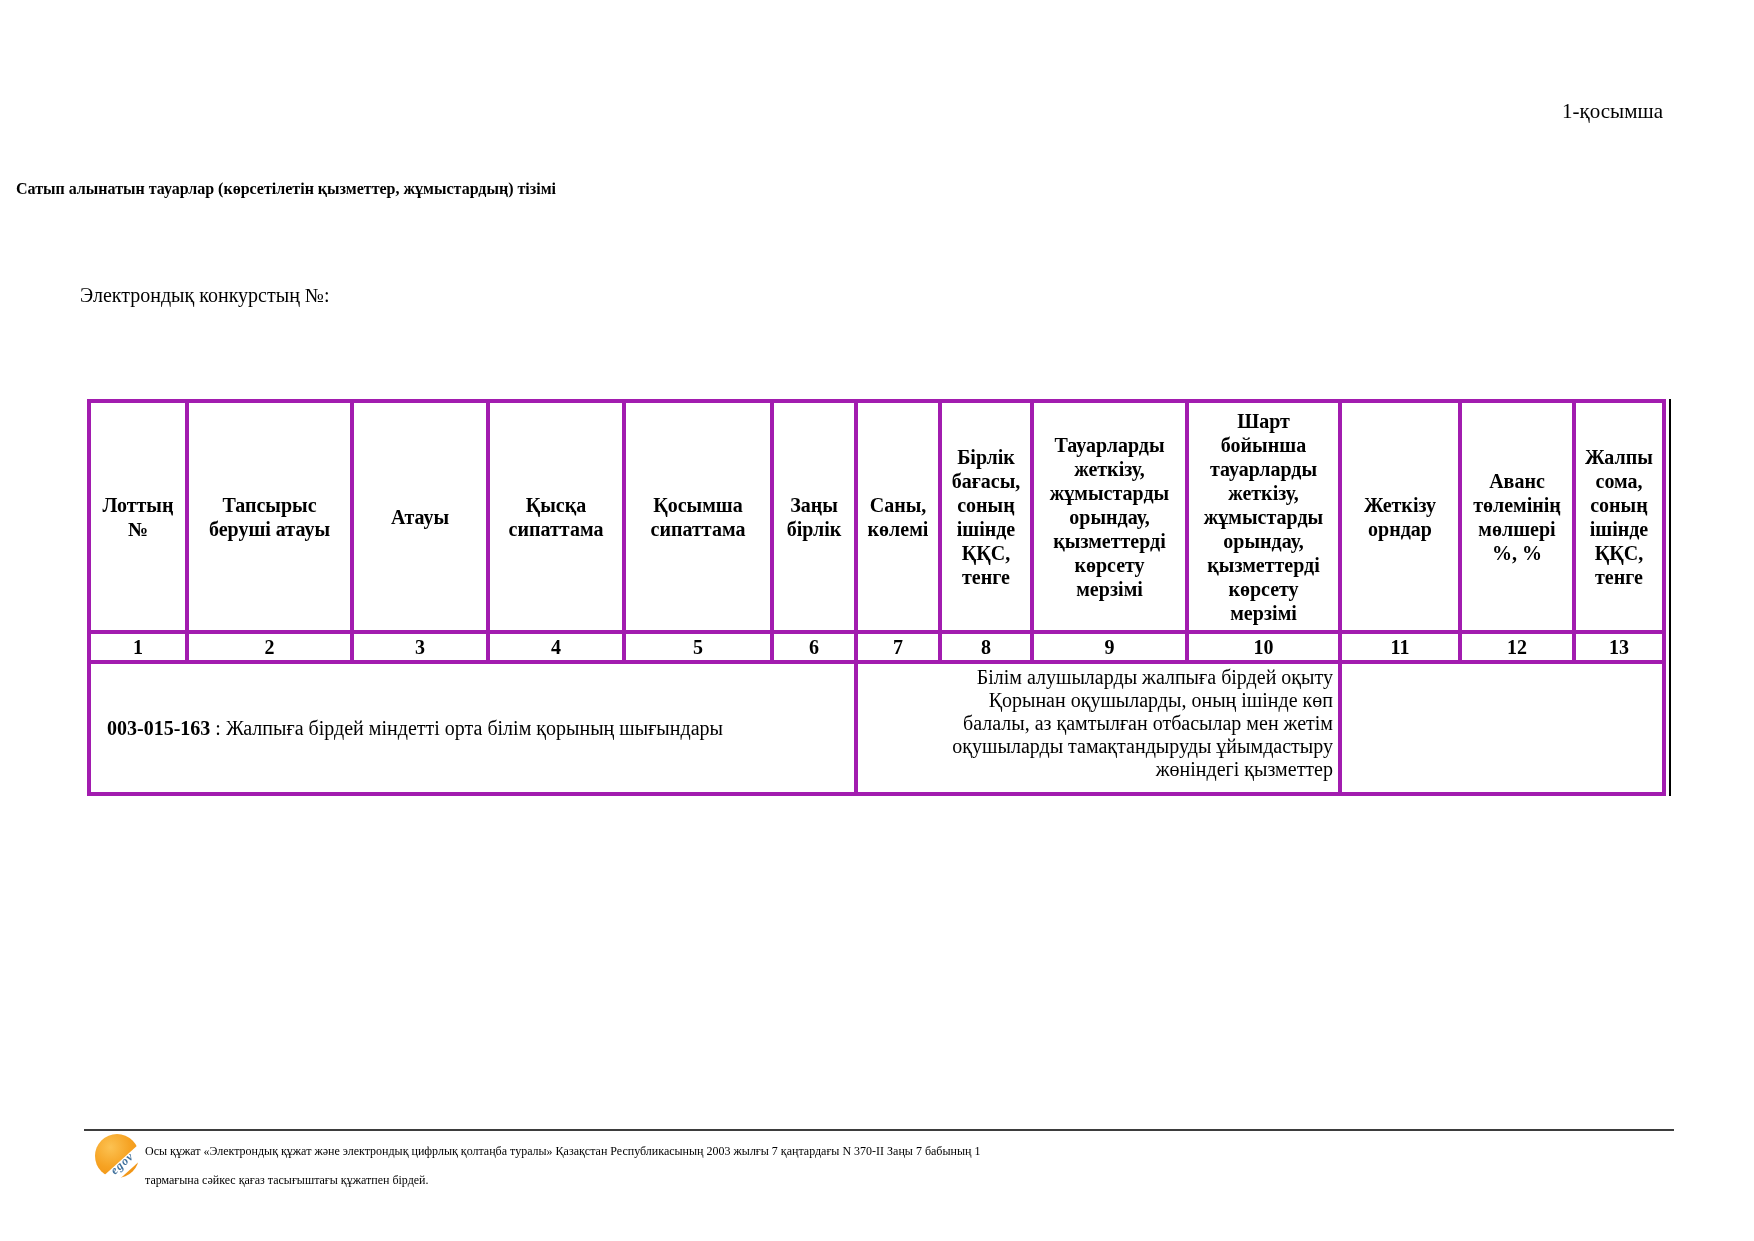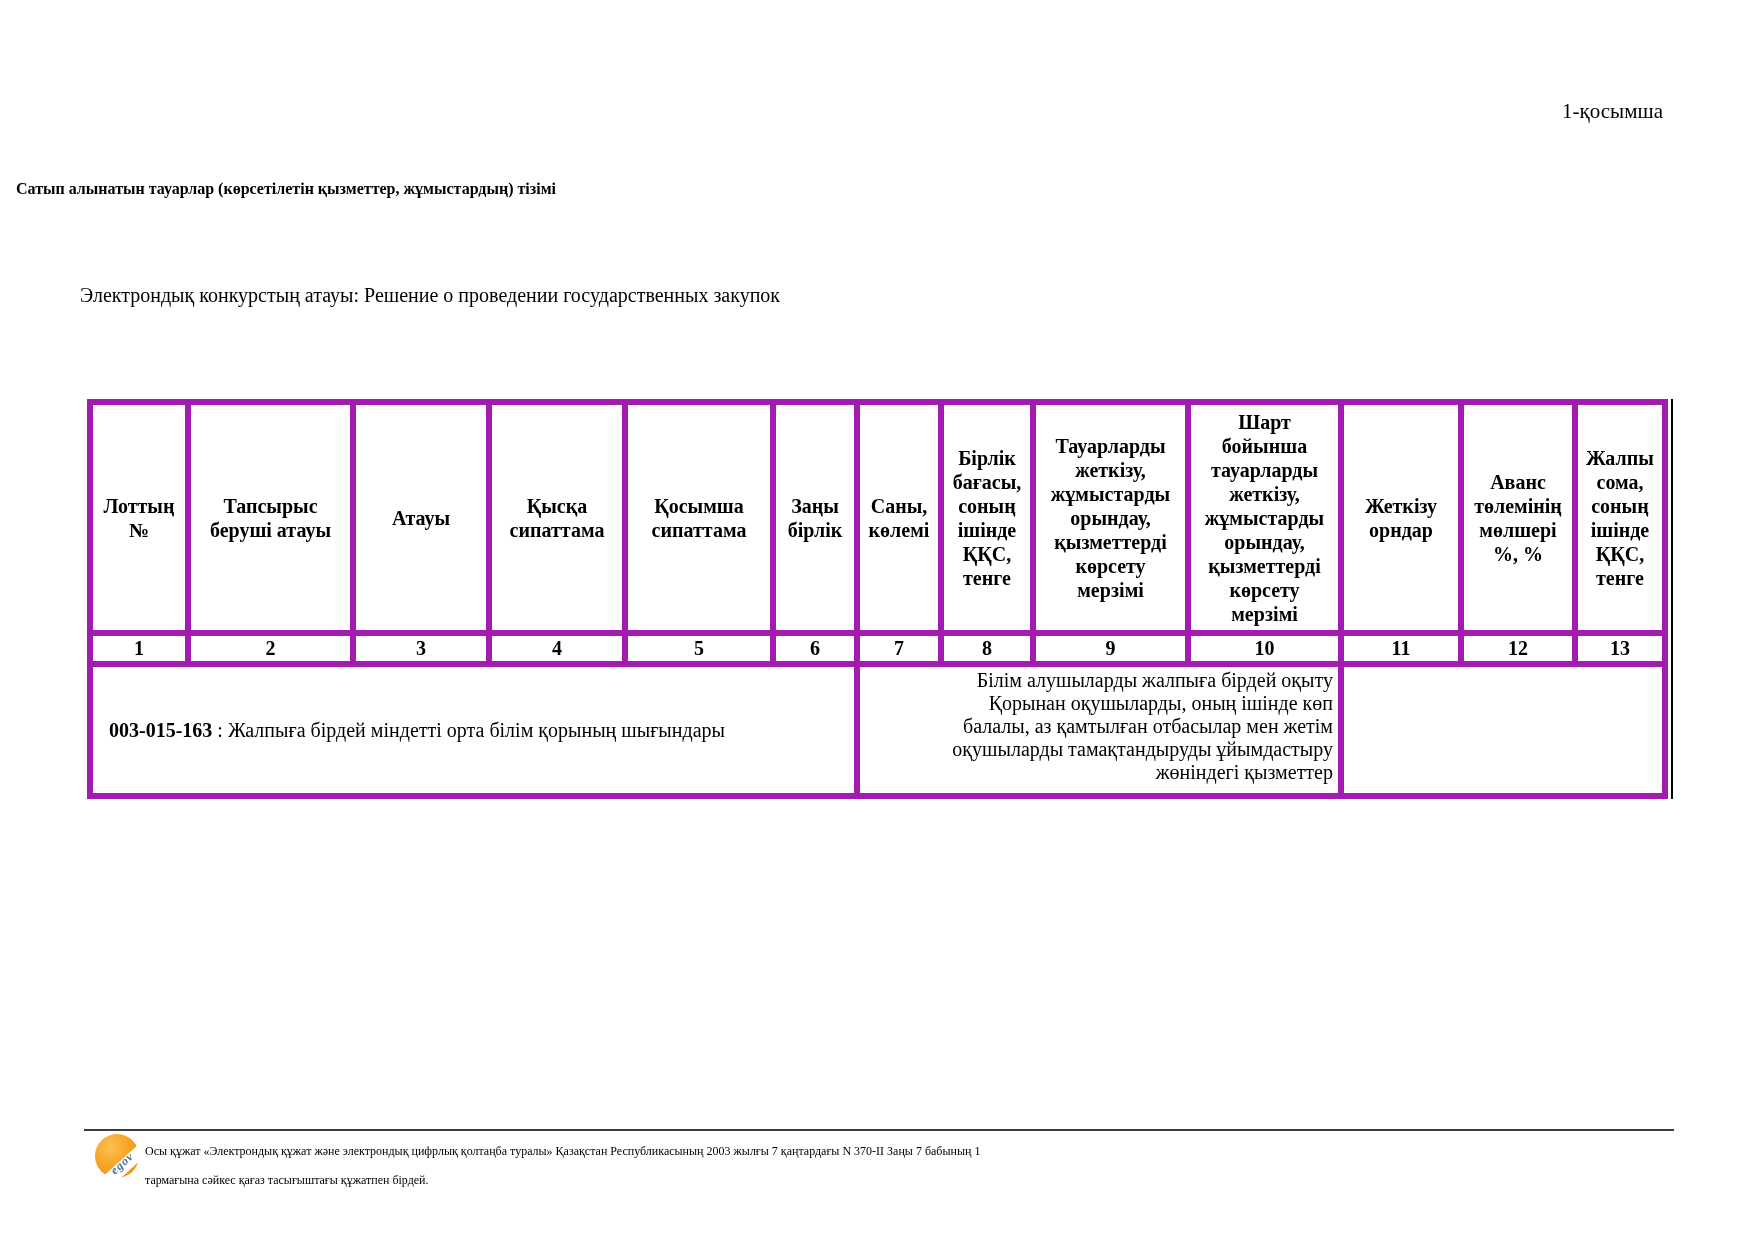--- a/index.html
+++ b/index.html
@@ -22,21 +22,21 @@
     font-size:20px; line-height:30px;
   }
   
   .table-outer {
     position:absolute; left:87px; top:399px;
     border-right:2px solid #000; padding-right:3px;
   }
   table.lots {
     border-collapse:collapse; table-layout:fixed; width:1575px;
   }
-  .lots th, .lots td { border:6px solid #a21caf; overflow:hidden;font-family:Liberation Serif, serif; }
+  .lots th, .lots td { border:4px solid #a21caf; overflow:hidden;font-family:Liberation Serif, serif; }
   .lots th {
     font-size:20px; font-weight:bold; text-align:center; vertical-align:middle;
     line-height:24px; white-space:pre-line; padding:2px 1px;
   }
   tr.head { height:231px; }
   tr.nums { height:30px; }
   td.num { font-weight:bold; font-size:20px; text-align:center; vertical-align:middle; }
   tr.data { height:132px; }
   td.lot-cell { font-size:20px; vertical-align:middle; text-align:left; padding:2px 16px; }
   td.desc-cell {
@@ -73,21 +73,21 @@
 </head>
 <body>
 
 <div class="page">
 
   <div class="appendix">1-қосымша</div>
 
   <div class="doc-title">Сатып алынатын тауарлар (көрсетілетін қызметтер, жұмыстардың) тізімі</div>
 
   <div class="meta">
-    <div>Электрондық конкурстың атауы: Решение о проведении государственных закупок</div>
+    <div>Электрондық конкурстың №:</div>
   </div>
 
   <div class="table-outer">
     <table class="lots">
       <colgroup>
         <col style="width:98px">
           <col style="width:165px">
           <col style="width:136px">
         <col style="width:136px">
           <col style="width:148px">

